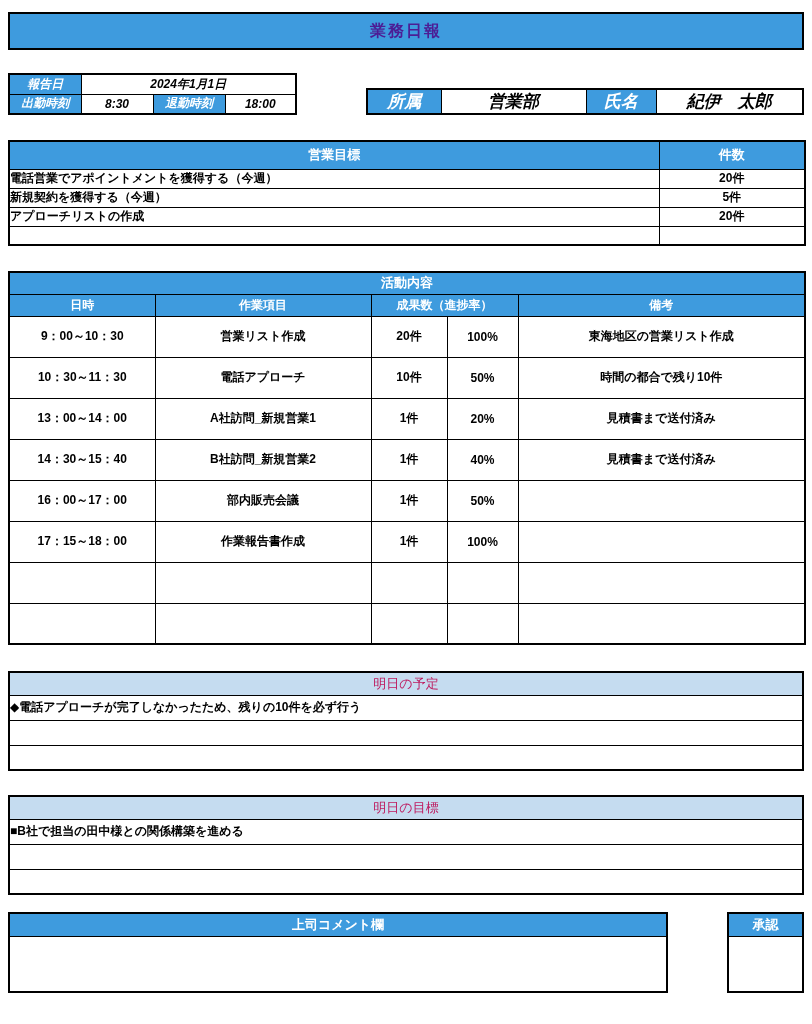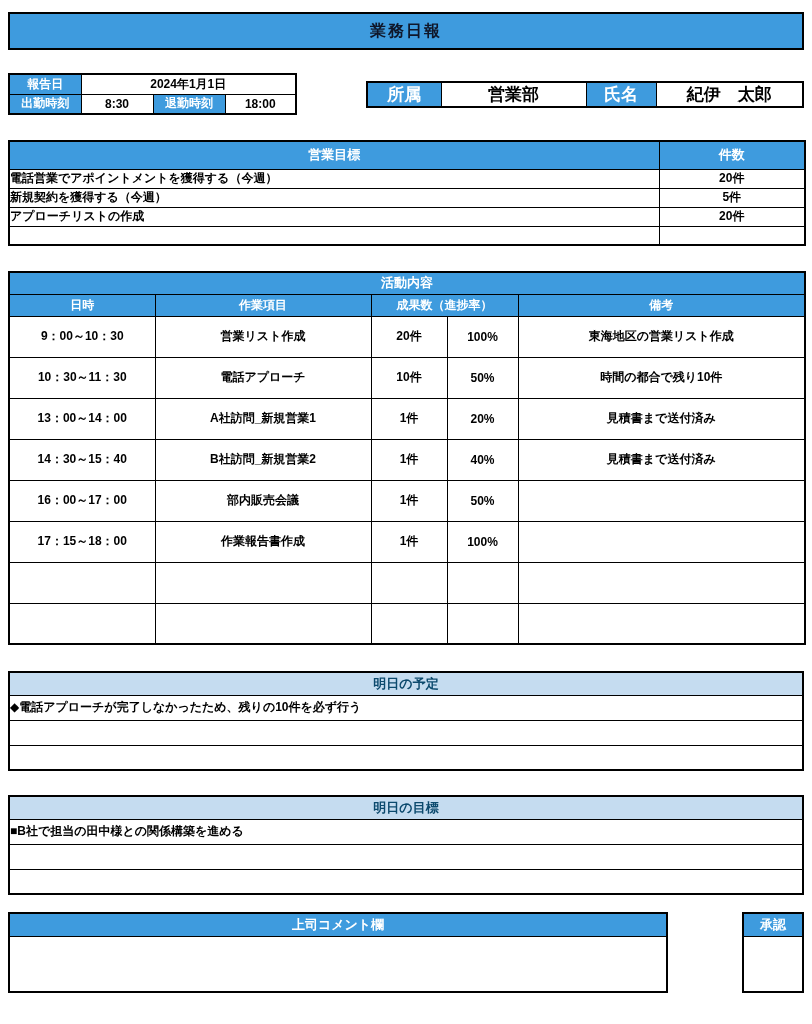--- a/index.html
+++ b/index.html
@@ -13,42 +13,42 @@
   }
   .sheet { width: 812px; height: 1024px; position: relative; }
 
   
   .title-bar {
     margin: 12px 8px 0 8px;
     height: 38px;
     background: var(--blue);
     border: 2px solid #000;
     display: flex; align-items: center; justify-content: center;
-    font-size: 16px; font-weight: bold; color: #0f172a;
+    font-size: 16px; font-weight: bold; color: #4c1d95;
     letter-spacing: 2px;
   }
 
   
   table { border-collapse: collapse; table-layout: fixed; }
   td {
     border: 1px solid #000;
     font-size: 12px;
     overflow: hidden; white-space: nowrap;
   }
   table.bordered { border: 2px solid #000; }
   .hdr-blue  { background: var(--blue); color: #fff; font-weight: bold; text-align: center; }
-  .hdr-light { background: var(--lightblue); color: #0c4a6e; font-weight: bold; text-align: center; }
+  .hdr-light { background: var(--lightblue); color: #be185d; font-weight: normal; text-align: center; }
   .c  { text-align: center; }
   .l  { text-align: left; }
   .bodytext { font-weight: 600; }
 
   
   .info-row {
     margin: 23px 8px 0 8px;
-    display: flex; justify-content: space-between; align-items: center;
+    display: flex; justify-content: space-between; align-items: flex-end; font-style: italic;
   }
   table.left-info  { width: 287px; }
   table.left-info td { height: 20px; font-size: 12px; }
   table.right-info { width: 436px; }
   table.right-info td { height: 24px; font-size: 17px; }
 
   
   table.goals { width: 796px; margin: 25px 8px 0 8px; }
   table.goals td.hrow { height: 28px; font-size: 13px; }
   table.goals td.drow { height: 19px; }
@@ -65,21 +65,21 @@
   table.block td.drow { height: 25px; }
   table.plan  { margin: 26px 8px 0 8px; }
   table.goal2 { margin: 24px 8px 0 8px; }
 
   
   .bottom-row {
     margin: 17px 8px 0 8px;
     display: flex; justify-content: space-between; align-items: flex-start;
   }
   table.comment  { width: 660px; }
-  table.approval { width: 62px; }
+  table.approval { width: 77px; }
   .bottom-row td.hrow { height: 23px; font-size: 13px; }
   .bottom-row td.box  { height: 56px; }
 </style>
 </head>
 <body>
 
 <div class="sheet">
 
   <div class="title-bar">業務日報</div>
 

